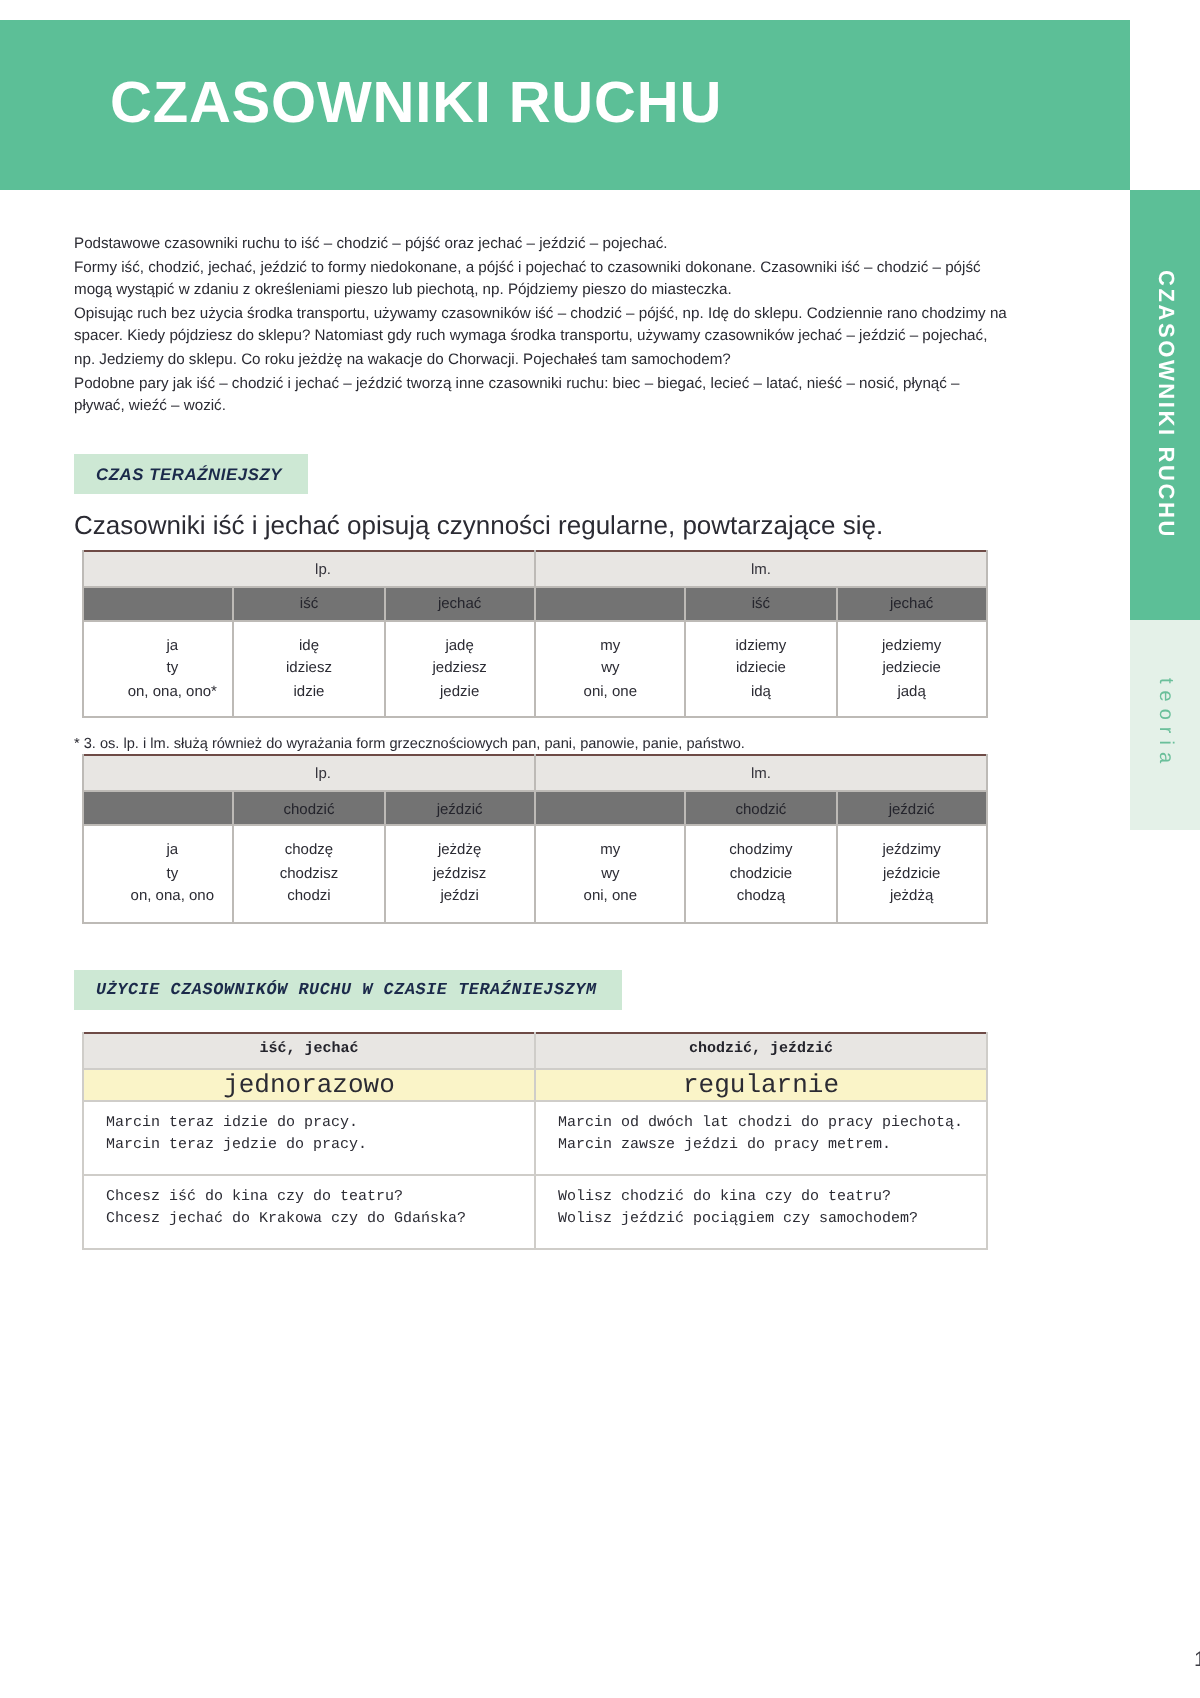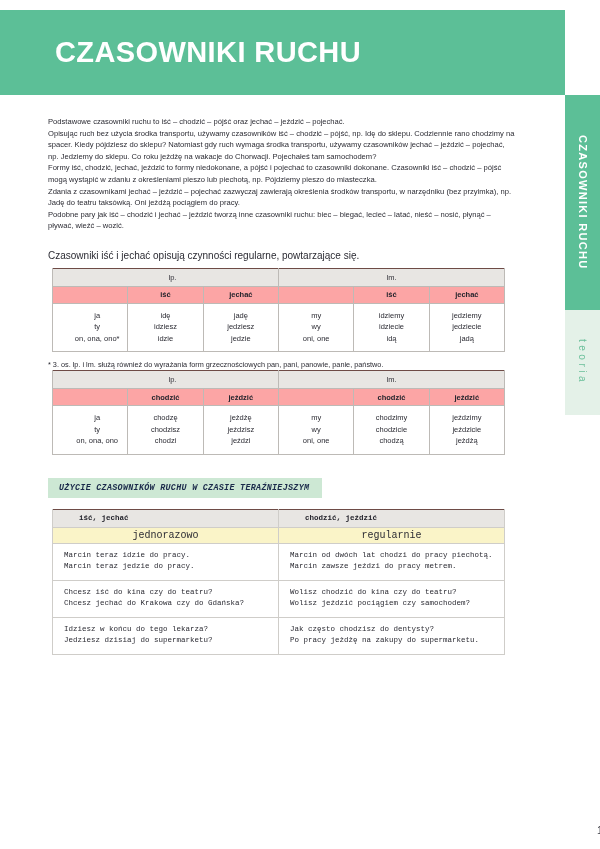--- a/index.html
+++ b/index.html
@@ -46,21 +46,21 @@
     display:flex;align-items:center;justify-content:center;
   }
   .tab-light span{
     writing-mode:vertical-rl;
     color:#6abf9a;font-size:10px;
     letter-spacing:3.5px;
   }
 
   
   .content{
-    position:absolute;left:48px;top:116px;
+    position:absolute;left:37px;top:116px;
     width:467px;
   }
 
   .intro p{
     margin:0 0 0 0;
     font-size:7.6px;
     line-height:11.6px;
     text-align:left;
   }
 
@@ -72,21 +72,21 @@
     font-size:8.4px;
     font-weight:bold;
     font-style:italic;
     letter-spacing:.3px;
     padding:5px 13px 5px 11px;
   }
   .sec-wrap{margin-top:18px;}
   .sec-wrap.second{margin-top:22px;font-family:Liberation Mono, monospace;}
 
   .lead{
-    font-size:10px;
+    font-size:13px;
     line-height:11px;
     margin:10px 0 7px 0;
   }
 
   .note{
     font-size:7.3px;
     line-height:11px;
     margin:7px 0 0 0;
   }
 
@@ -107,23 +107,23 @@
   }
   .conj .grp{
     background:#e8e6e3;
     height:17px;
     font-weight:normal;
     color:#33323a;
     border-left:none;border-right:none;
   }
   .conj .grp.sep{border-left:1px solid #bdbab6;}
   .conj .hd{
-    background:#fca5a5;
+    background:#737373;
     height:16px;
-    font-weight:bold;
+    font-weight:normal;
     color:#24242c;
   }
   .conj .hd.blank{}
   .conj .cell{
     background:#ffffff;
     padding:6px 0 7px 0;
     line-height:11.5px;
   }
   .conj .outer-l{border-left:1px solid #bdbab6;padding-left:14px;}
   .conj .outer-r{border-right:1px solid #bdbab6;}
@@ -132,30 +132,29 @@
   .usage{border-top:1.4px solid #6e4b46;}
   .usage td,.usage th{
     border:1px solid #cfcdc9;
     border-top:none;
     font-size:7.5px;
     padding:0;
   }
   .usage .hd{
     background:#e8e6e3;
     height:17px;
-    text-align:left;
+    text-align:center;
     font-weight:bold;
     color:#24242c;
-    padding-left:26px;
   }
   .usage .yellow{
     background:#faf4c8;
     height:15px;
     text-align:center;
-    font-size:10px;
+    font-size:13px;
   }
   .usage .ex{
     background:#ffffff;
     padding:6px 0 7px 11px;
     line-height:11.5px;
     text-align:left;
   }
 
   
   .footer{
@@ -181,27 +180,27 @@
   <span>CZASOWNIKI RUCHU</span>
 </div>
 <div class="tab-light">
   <span>teoria</span>
 </div>
 
 <div class="content">
 
   <div class="intro">
     <p>Podstawowe czasowniki ruchu to iść – chodzić – pójść oraz jechać – jeździć – pojechać.</p>
+    <p>Formy iść, chodzić, jechać, jeździć to formy niedokonane, a pójść i pojechać to czasowniki dokonane. Czasowniki iść – chodzić – pójść mogą wystąpić w zdaniu z określeniami pieszo lub piechotą, np. Pójdziemy pieszo do miasteczka.</p>
     <p>Opisując ruch bez użycia środka transportu, używamy czasowników iść – chodzić – pójść, np. Idę do sklepu. Codziennie rano chodzimy na spacer. Kiedy pójdziesz do sklepu? Natomiast gdy ruch wymaga środka transportu, używamy czasowników jechać – jeździć – pojechać, np. Jedziemy do sklepu. Co roku jeżdżę na wakacje do Chorwacji. Pojechałeś tam samochodem?</p>
-    <p>Formy iść, chodzić, jechać, jeździć to formy niedokonane, a pójść i pojechać to czasowniki dokonane. Czasowniki iść – chodzić – pójść mogą wystąpić w zdaniu z określeniami pieszo lub piechotą, np. Pójdziemy pieszo do miasteczka.</p>
-    <p>Zdania z czasownikami jechać – jeździć – pojechać zazwyczaj zawierają określenia środków transportu, w narzędniku (bez przyimka), np. Jadę do teatru taksówką. Oni jeżdżą pociągiem do pracy.</p>
     <p>Podobne pary jak iść – chodzić i jechać – jeździć tworzą inne czasowniki ruchu: biec – biegać, lecieć – latać, nieść – nosić, płynąć – pływać, wieźć – wozić.</p>
   </div>
 
   <div class="sec-wrap">
+    <div class="sec-head">CZAS TERAŹNIEJSZY</div>
 
     <p class="lead">Czasowniki iść i jechać opisują czynności regularne, powtarzające się.</p>
 
     <table class="conj">
       <tbody>
           <tr>
         <th class="grp outer-l" colspan="3">lp.</th>
         <th class="grp sep outer-r" colspan="3">lm.</th>
       </tr>
       <tr>
@@ -326,30 +325,20 @@
       <tr>
         <td class="ex">
           <div>Chcesz iść do kina czy do teatru?</div>
           <div>Chcesz jechać do Krakowa czy do Gdańska?</div>
         </td>
         <td class="ex">
           <div>Wolisz chodzić do kina czy do teatru?</div>
           <div>Wolisz jeździć pociągiem czy samochodem?</div>
         </td>
       </tr>
-      <tr>
-        <td class="ex">
-          <div>Idziesz w końcu do tego lekarza?</div>
-          <div>Jedziesz dzisiaj do supermarketu?</div>
-        </td>
-        <td class="ex">
-          <div>Jak często chodzisz do dentysty?</div>
-          <div>Po pracy jeżdżę na zakupy do supermarketu.</div>
-        </td>
-      </tr>
     </tbody>
       </table>
   </div>
 
 </div>
 
 <div class="footer">
   <div class="bar"></div>
   <div class="pg">197</div>
 </div>

